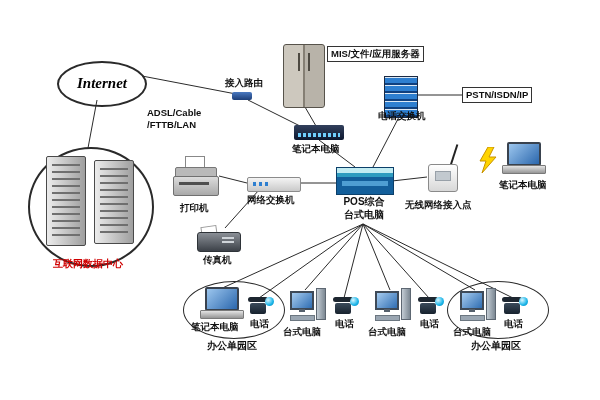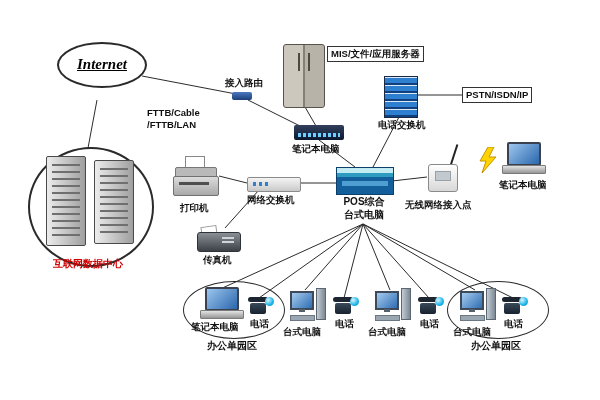--- a/index.html
+++ b/index.html
@@ -86,21 +86,21 @@
              background:repeating-linear-gradient(180deg,#cfd4d9 0 2px,rgba(0,0,0,0) 2px 4px);}
 
   .router{position:absolute;left:232px;top:92px;width:20px;height:8px;border-radius:2px;
           background:linear-gradient(180deg,#4a79c0,#1d3e77);}
 </style>
 </head>
 <body>
 
 <div class="canvas">
 
-  <div class="ellipse" style="left:57px;top:42px;width:86px;height:42px;text-decoration:underline;">
+  <div class="ellipse" style="left:57px;top:61px;width:86px;height:42px;">
     <div class="internet-text">Internet</div>
   </div>
   <div class="ellipse" style="left:28px;top:147px;width:122px;height:116px;"></div>
   <div class="ellipse thin" style="left:183px;top:281px;width:100px;height:56px;"></div>
   <div class="ellipse thin" style="left:447px;top:281px;width:100px;height:56px;"></div>
 
   <svg class="lines">
     <line x1="142" y1="76" x2="236" y2="94"></line>
     <line x1="248" y1="100" x2="302" y2="127"></line>
     <line x1="97" y1="100" x2="88" y2="148"></line>
@@ -119,32 +119,32 @@
     <line x1="363" y1="224" x2="390" y2="290"></line>
     <line x1="363" y1="224" x2="429" y2="298"></line>
     <line x1="363" y1="224" x2="475" y2="290"></line>
     <line x1="363" y1="224" x2="513" y2="298"></line>
   </svg>
 
   <div class="lbl" style="left:225px;top:77px;">接入路由</div>
   <div class="router"></div>
 
   <div class="lbl" style="left:147px;top:107px;">
-    <div>FTTB/Cable</div>
+    <div>ADSL/Cable</div>
     <div>/FTTB/LAN</div>
   </div>
 
   <div class="fridge">
     <div class="h1"></div>
       <div class="h2"></div>
   </div>
   <div class="lbl boxlbl" style="left:327px;top:46px;">MIS/文件/应用服务器</div>
 
   <div class="pbx"></div>
-  <div class="lbl" style="left:378px;top:119px;">电话交换机</div>
+  <div class="lbl" style="left:378px;top:110px;">电话交换机</div>
 
   <div class="lbl boxlbl" style="left:462px;top:87px;text-align:right;">PSTN/ISDN/IP</div>
 
   <div class="switch">
       <div class="ports"></div>
     </div>
   <div class="lbl" style="left:292px;top:143px;">笔记本电脑</div>
 
   <div class="srv-tower" style="left:46px;top:156px;width:38px;height:88px;">
       <div class="slots"></div>

